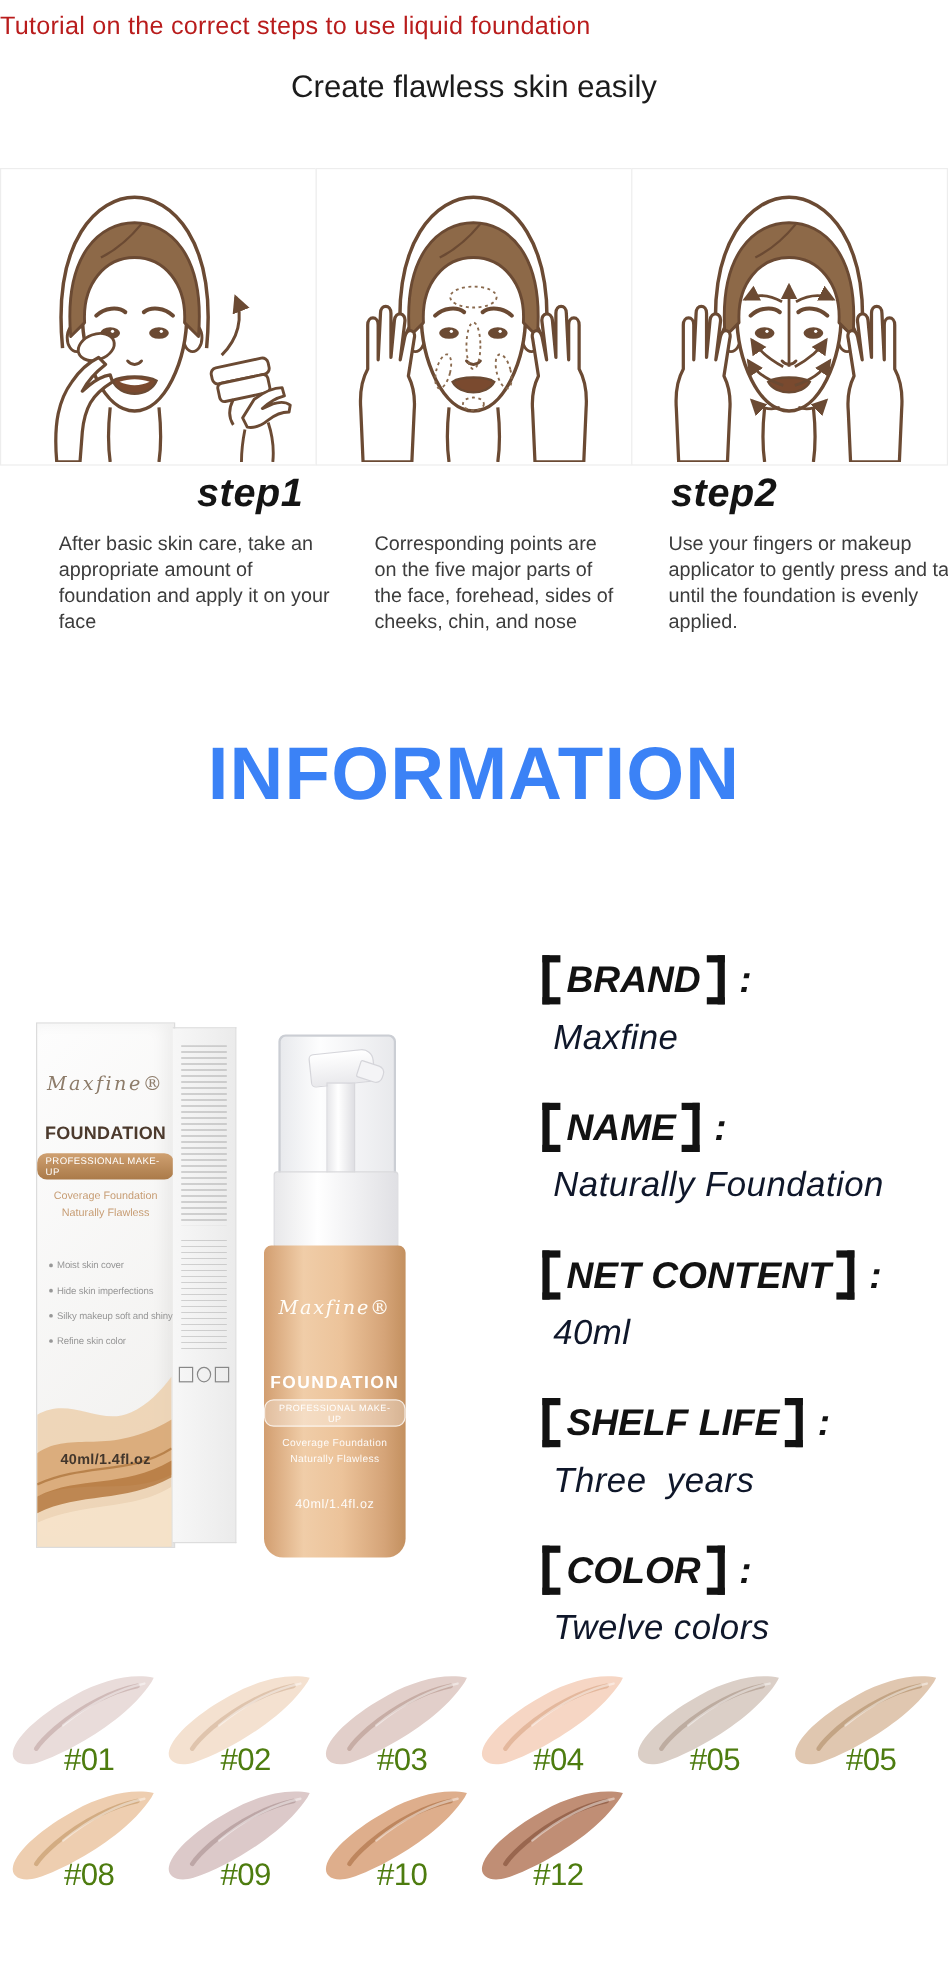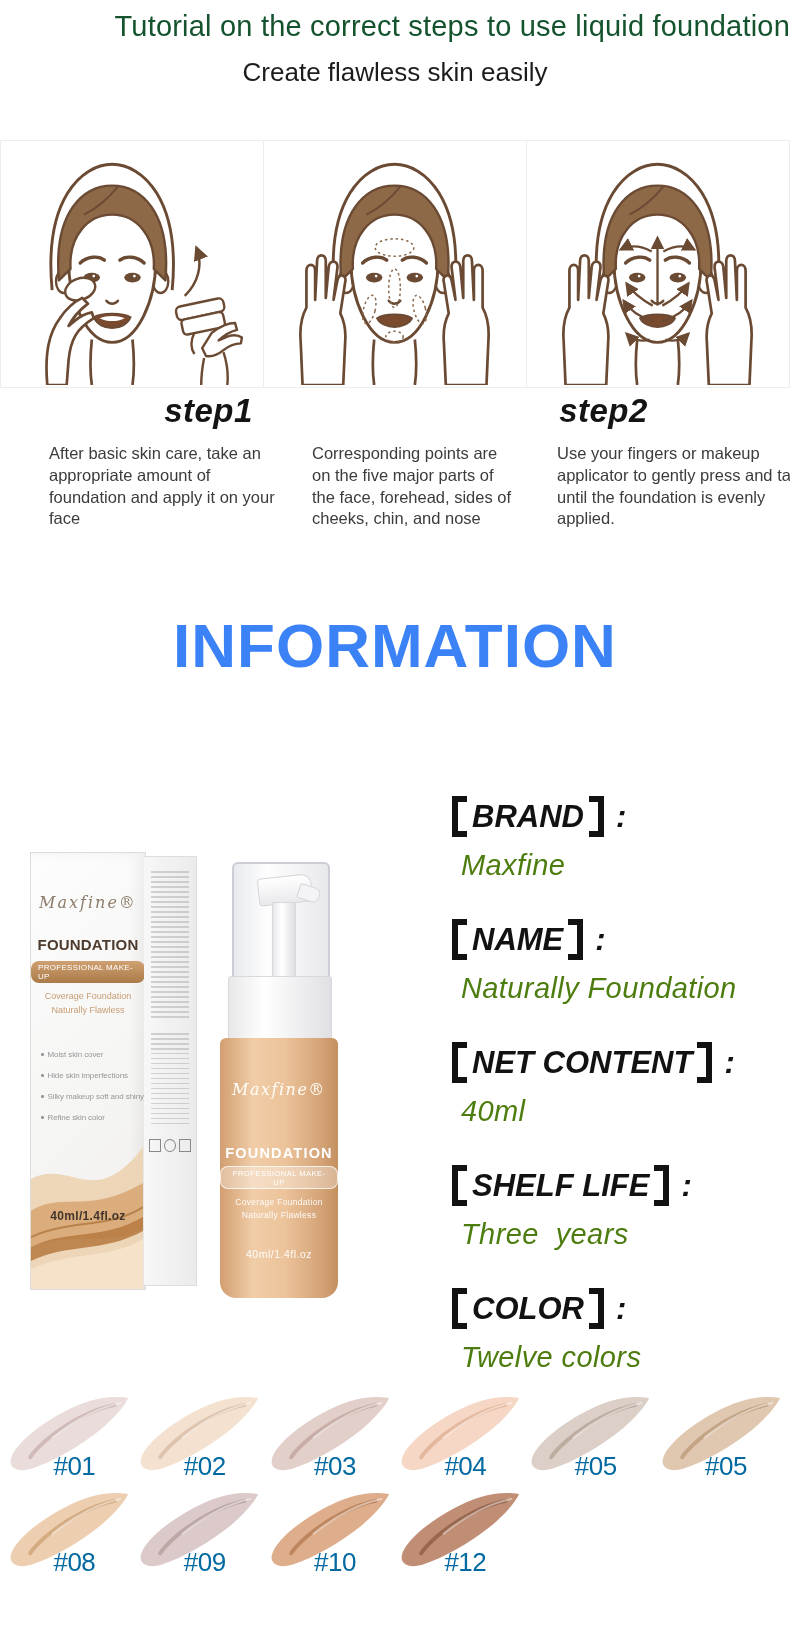--- a/index.html
+++ b/index.html
@@ -1,21 +1,21 @@
 <!DOCTYPE html>
 <html><head>
 <meta charset="utf-8">
 <style>
   html,body{margin:0;padding:0;background:#fff;}
   .page{position:relative;width:790px;height:1644px;background:#fff;overflow:hidden;
         font-family:"Liberation Sans",sans-serif;color:#1e1e1e;}
 
   
-  .title1{position:absolute;top:10px;left:0;width:100%;text-align:right;
-          font-size:29px;font-weight:400;color:#14532d;letter-spacing:.2px;}
+  .title1{position:absolute;top:10px;left:0;width:100%;text-align:left;
+          font-size:21px;font-weight:400;color:#b91c1c;letter-spacing:.2px;}
   .title2{position:absolute;top:57px;left:0;width:100%;text-align:center;
           font-size:26px;font-weight:400;color:#1c1c1c;}
 
   
   .figs{position:absolute;top:140px;left:0;width:790px;height:248px;display:flex;}
   .fig{flex:1;border:1px solid #ededed;background:#fff;display:flex;
        align-items:center;justify-content:center;}
   .fig + .fig{margin-left:-1px;}
   .fig svg{width:256px;height:242px;}
 
@@ -88,29 +88,29 @@
        color:rgba(255,255,255,.95);letter-spacing:.5px;}
 
   
   .info-col{position:absolute;left:452px;top:16px;width:336px;font-style:italic;}
   .info-group{margin-bottom:37px;}
   .ig-label{display:flex;align-items:center;font-size:31px;font-weight:700;color:#121212;}
   .brk{width:9px;height:29px;border:6px solid #121212;flex:none;box-sizing:content-box;}
   .brk.l{border-right:none;margin-right:5px;}
   .brk.r{border-left:none;margin-left:5px;}
   .ig-colon{margin-left:12px;font-weight:700;}
-  .ig-value{margin:12px 0 0 9px;font-size:29px;color:#4d7c0f;letter-spacing:.4px;}
+  .ig-value{margin:12px 0 0 9px;font-size:29px;color:#0f172a;letter-spacing:.4px;}
 
   
   .sw-row{position:absolute;left:4px;width:782px;display:grid;grid-template-columns:repeat(6,1fr);}
   .row1{top:1388px;} .row2{top:1484px;}
   .sw{position:relative;height:96px;}
   .sw svg{position:absolute;top:3px;left:2px;width:126px;height:84px;}
   .sw-label{position:absolute;bottom:2px;left:54%;transform:translateX(-50%);
-            font-size:26px;color:#0369a1;letter-spacing:-.5px;white-space:nowrap;}
+            font-size:26px;color:#4d7c0f;letter-spacing:-.5px;white-space:nowrap;}
 </style>
 </head>
 <body>
 
 <div class="page">
 
   <div class="title1">Tutorial on the correct steps to use liquid foundation</div>
   <div class="title2">Create flawless skin easily</div>
 
   <div class="figs">

